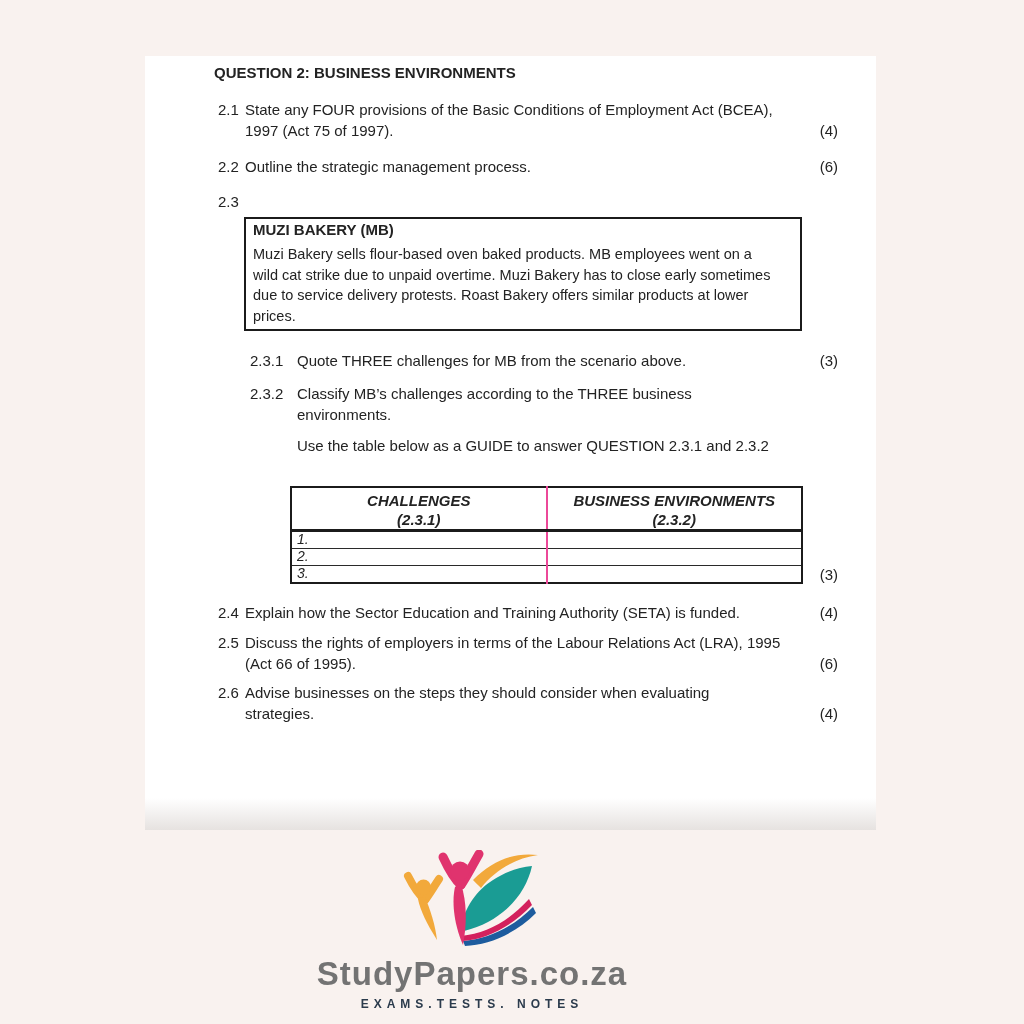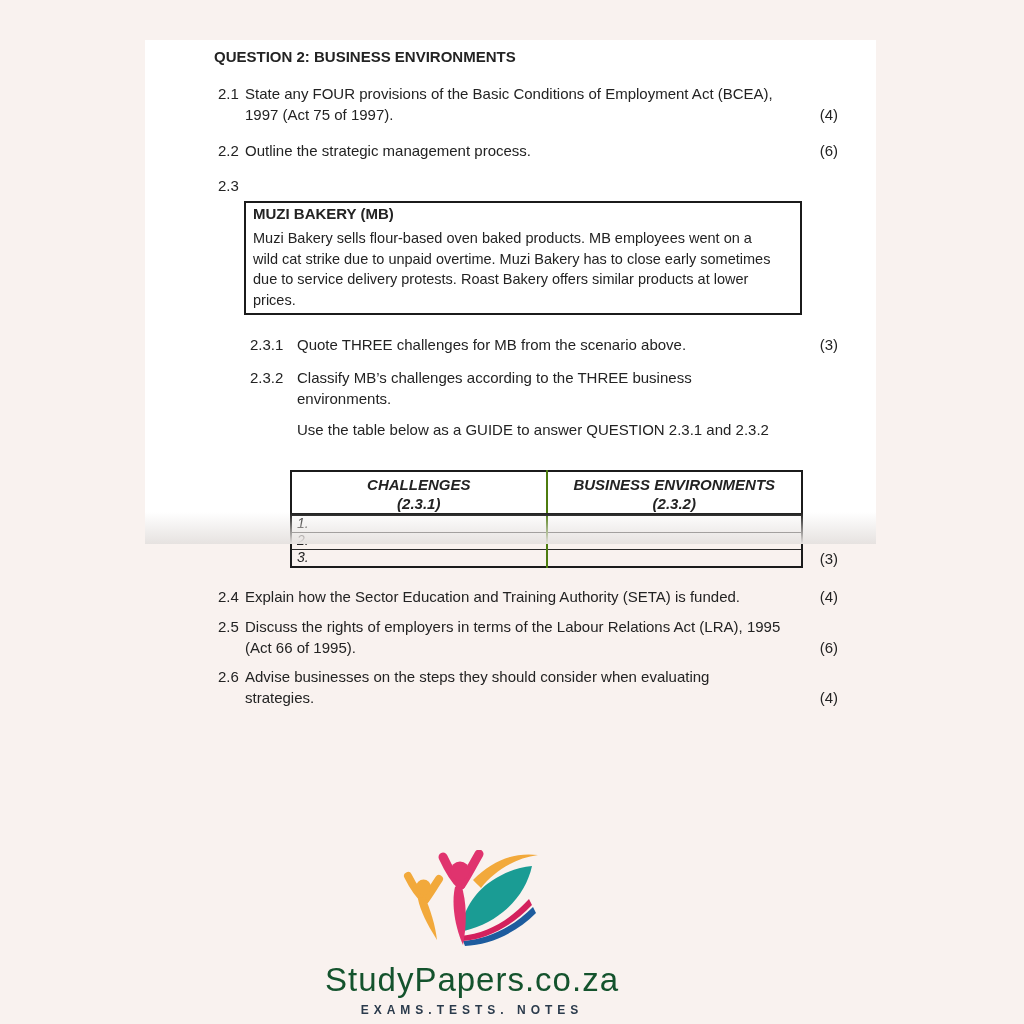--- a/index.html
+++ b/index.html
@@ -3,21 +3,21 @@
 <meta charset="utf-8">
 <style>
   html,body { margin:0; padding:0; }
   body {
     width:1024px; height:1024px; position:relative; overflow:hidden;
     background:#f9f2ef;
     font-family:"Liberation Sans", sans-serif;
     color:#232323;
   }
   .panel {
-    position:absolute; left:145px; top:40px; width:731px; height:504px;
+    position:absolute; left:145px; top:56px; width:731px; height:774px;
     background:#ffffff;
   }
   .panel::after {
     content:""; position:absolute; left:0; right:0; bottom:0; height:32px;
     background:linear-gradient(to bottom, rgba(231,227,225,0), #e6e2e0);
     pointer-events:none;
   }
   .content { padding:9px 38px 0 69px; font-size:15px; line-height:21px; }
   .doc-title { font-weight:bold; font-size:15px; line-height:15px; margin-bottom:19px; }
 
@@ -38,33 +38,33 @@
   .scenario-body  { font-size:14.5px; line-height:20.5px; white-space:pre-line; }
 
   .note { margin-left:83px; }
 
   .tablewrap { display:grid; grid-template-columns:76px 513px 1fr; margin-bottom:18px; }
   .gtable { grid-column:2; width:513px; border-collapse:collapse; border:2px solid #1b1b1b; table-layout:fixed;font-style:italic; }
   .gtable th {
     width:50%; font-weight:bold; font-size:15px; line-height:19px;
     padding:3px 0 0 0; border-bottom:3px solid #1b1b1b; text-align:center;
   }
-  .gtable th + th, .gtable td + td { border-left:2px solid #4d7c0f; }
+  .gtable th + th, .gtable td + td { border-left:2px solid #ec4899; }
   .gtable td {
     font-size:14px; line-height:15px; height:15px; vertical-align:top;
     padding:0 0 1px 5px; border-top:1.5px solid #2a2a2a;
   }
   .th-line { display:block; }
   .tablewrap .qmark { grid-column:3; line-height:19px; }
 
   .footer { position:absolute; top:850px; left:0; width:944px; text-align:center; }
   .logo-svg { display:block; margin:0 auto; }
   .brand {
-    font-size:33px; font-weight:normal; color:#14532d;
-    letter-spacing:1px; line-height:36px; margin-top:16px;
+    font-size:33px; font-weight:bold; color:#737373;
+    letter-spacing:1px; line-height:36px; margin-top:10px;
   }
   .tagline {
     font-size:12px; font-weight:bold; color:#2b3b4c;
     letter-spacing:5px; margin-top:5px;
   }
 </style>
 </head>
 <body>
 
 <div class="panel">

